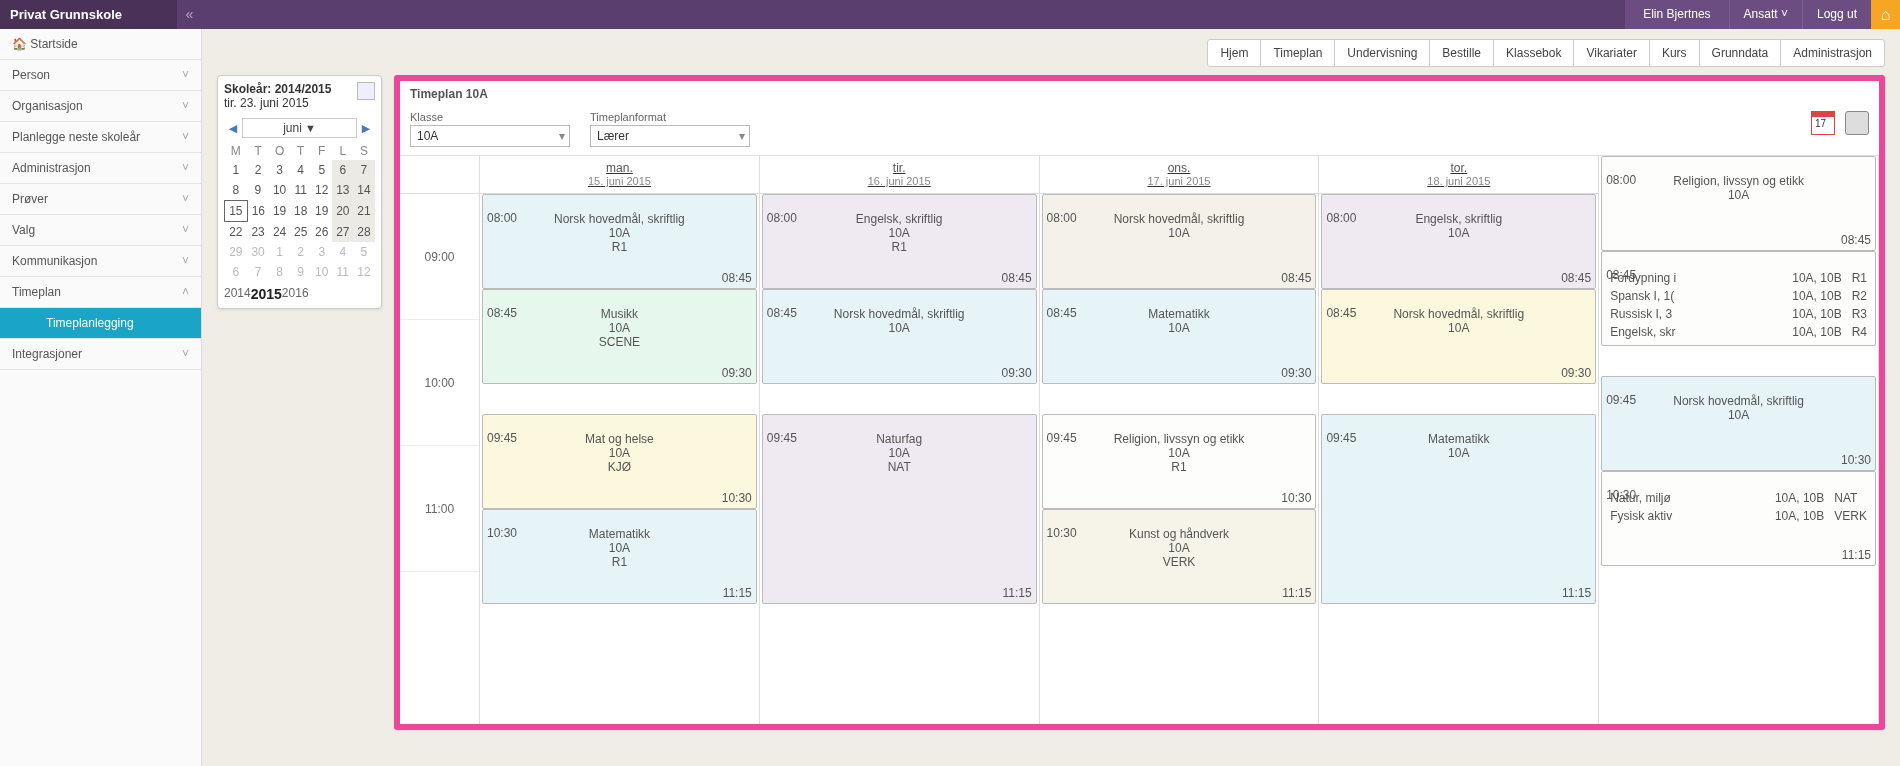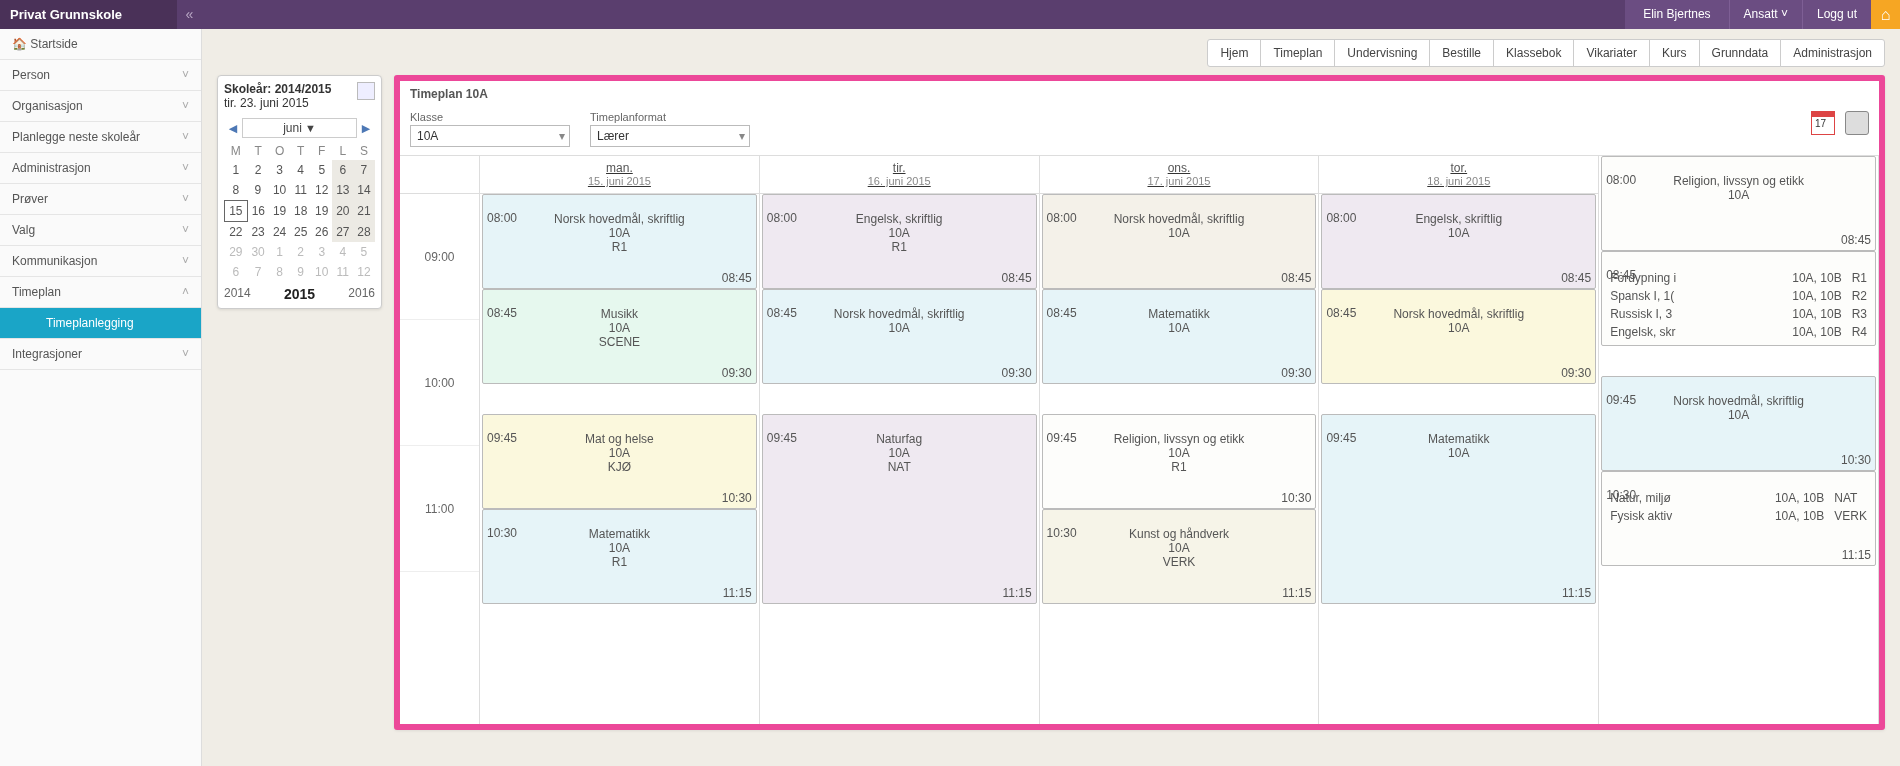--- a/index.html
+++ b/index.html
@@ -34,21 +34,21 @@
 .cal-icon{width:18px;height:18px;border:1px solid #bbb;background:#eef;margin-left:4px;}
 .cal-monthrow{display:flex;align-items:center;margin-top:8px;}
 .cal-arrow{width:18px;text-align:center;color:#4d78b5;cursor:pointer;font-size:11px;}
 .cal-monthsel{flex:1;border:1px solid #ccc;text-align:center;padding:2px;font-size:11px;color:#444;cursor:pointer;}
 .cal-table{width:100%;border-collapse:collapse;margin-top:4px;font-size:11px;}
 .cal-table th{color:#888;font-weight:normal;padding:2px;}
 .cal-table td{text-align:center;padding:3px 0;color:#555;cursor:pointer;}
 .cal-table td.other{color:#bbb;}
 .cal-table td.wk{background:#eceae4;}
 .cal-table td.sel{border:1px solid #666;}
-.cal-years{display:flex;justify-content:space-between;margin-top:4px;font-size:11px;gap:8px;}
+.cal-years{display:flex;justify-content:flex-start;margin-top:4px;font-size:11px;}
 .cal-years span{cursor:pointer;color:#666;}
 .cal-years .cur{font-weight:bold;font-size:14px;color:#222;}
 
 .tp{flex:1;background:#fff;border:6px solid #ec4899;border-radius:3px;box-shadow:0 1px 3px rgba(0,0,0,.08);}
 .tp-title{padding:6px 10px;color:#555;font-weight:bold;}
 .tp-filters{display:flex;gap:20px;padding:4px 10px 8px;border-bottom:1px solid #ddd;position:relative;}
 .filter label{display:block;font-size:11px;color:#666;margin-bottom:2px;}
 .filter select,.fakeselect{border:1px solid #bbb;padding:3px 22px 3px 6px;font-size:12px;appearance:none;background:#fff;color:#333;position:relative;}
 .fakeselect{display:inline-flex;align-items:center;min-width:160px;}
 .fakeselect .dd{position:absolute;right:4px;color:#888;}

